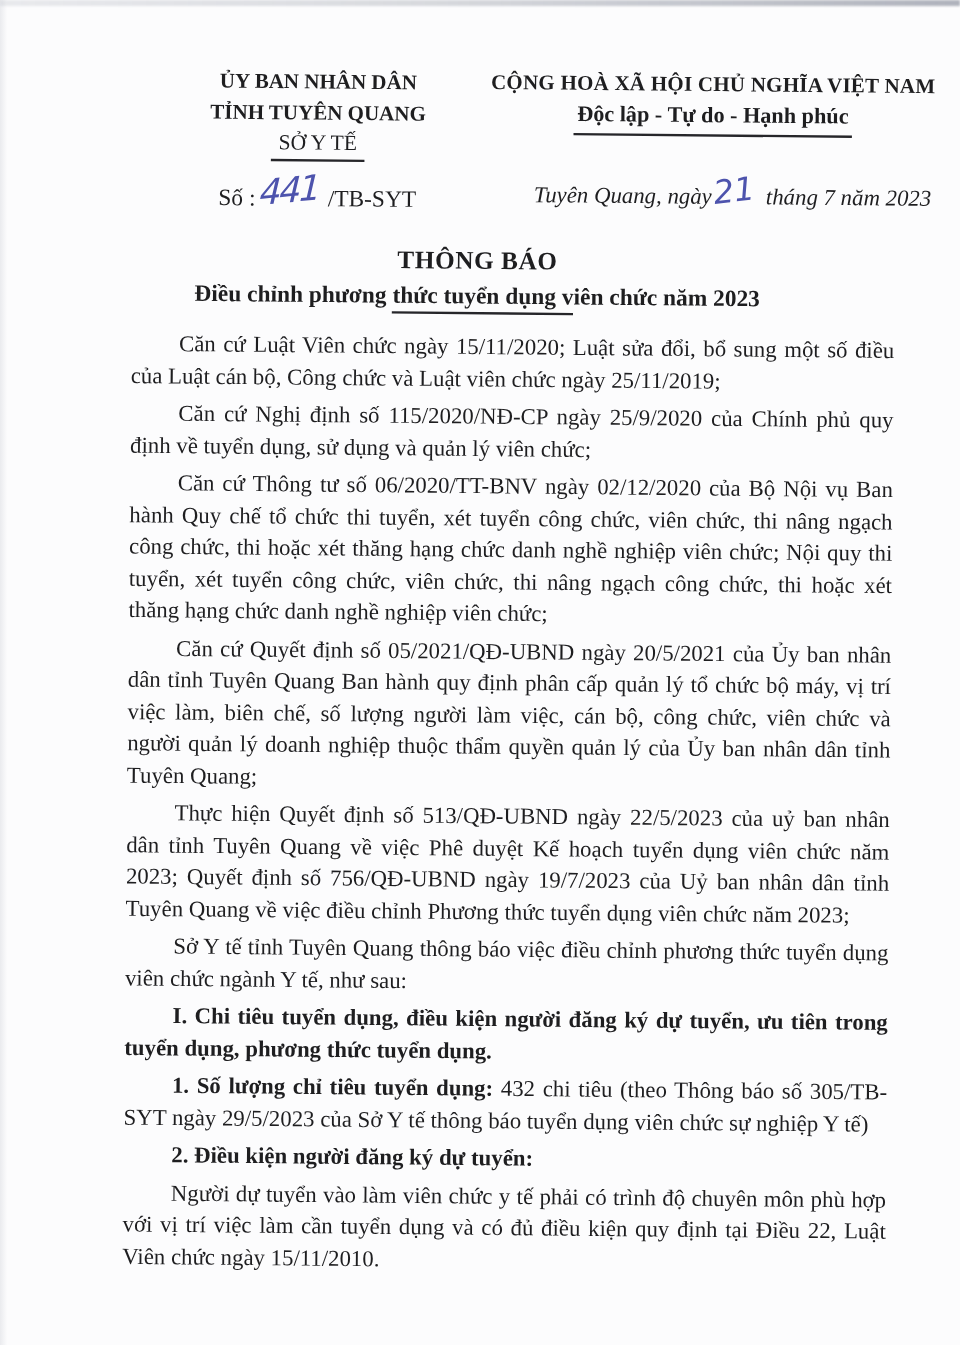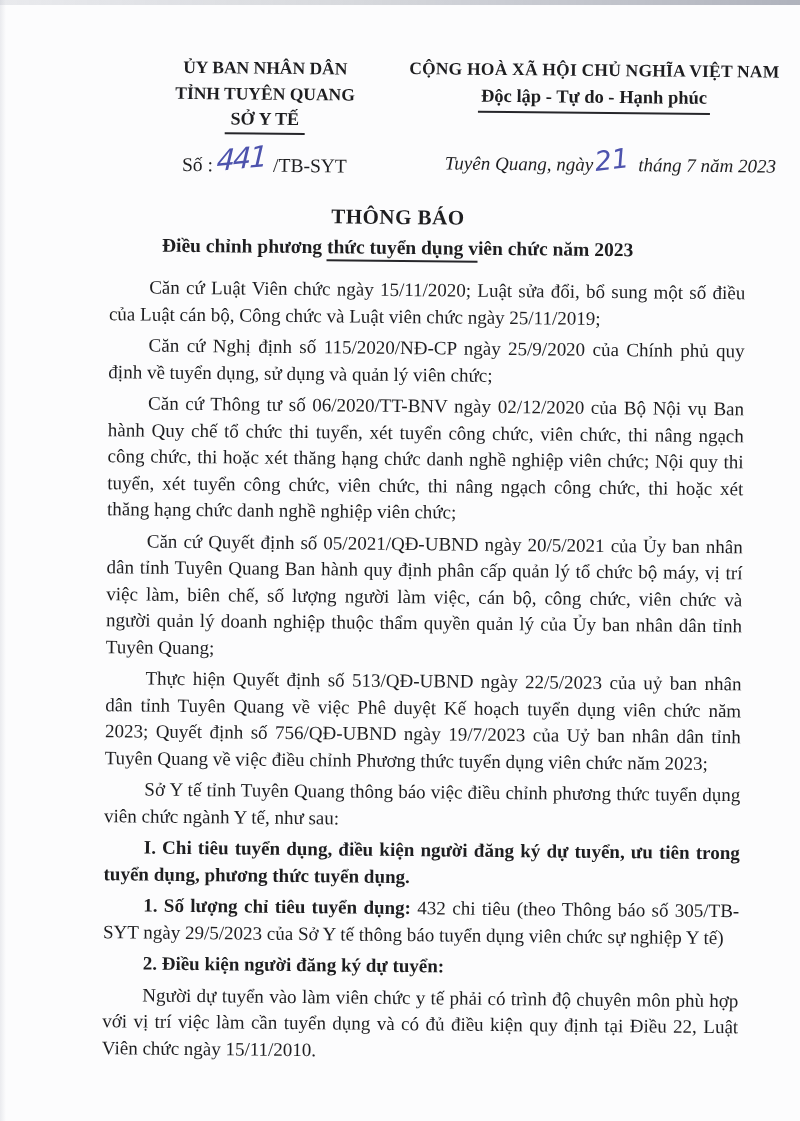--- a/index.html
+++ b/index.html
@@ -48,21 +48,21 @@
   .header { display: flex; margin-top: 56px; }
   .header-left {
     width: 240px;
     margin-left: 146px;
     text-align: center;
     flex: none;
   }
   .org-line { font-weight: bold; font-size: 17.5px; line-height: 26px; white-space: nowrap; }
   .dept {
     display: inline-block;
-    font-weight: bold;
+    font-weight: normal;
     font-size: 18px;
     line-height: 24px;
     border-bottom: 2.5px solid #26262a;
     padding: 0 6px 2px;
   }
   .so-line {
     margin-top: 10px;
     font-size: 19.5px;
     white-space: nowrap;
   }

